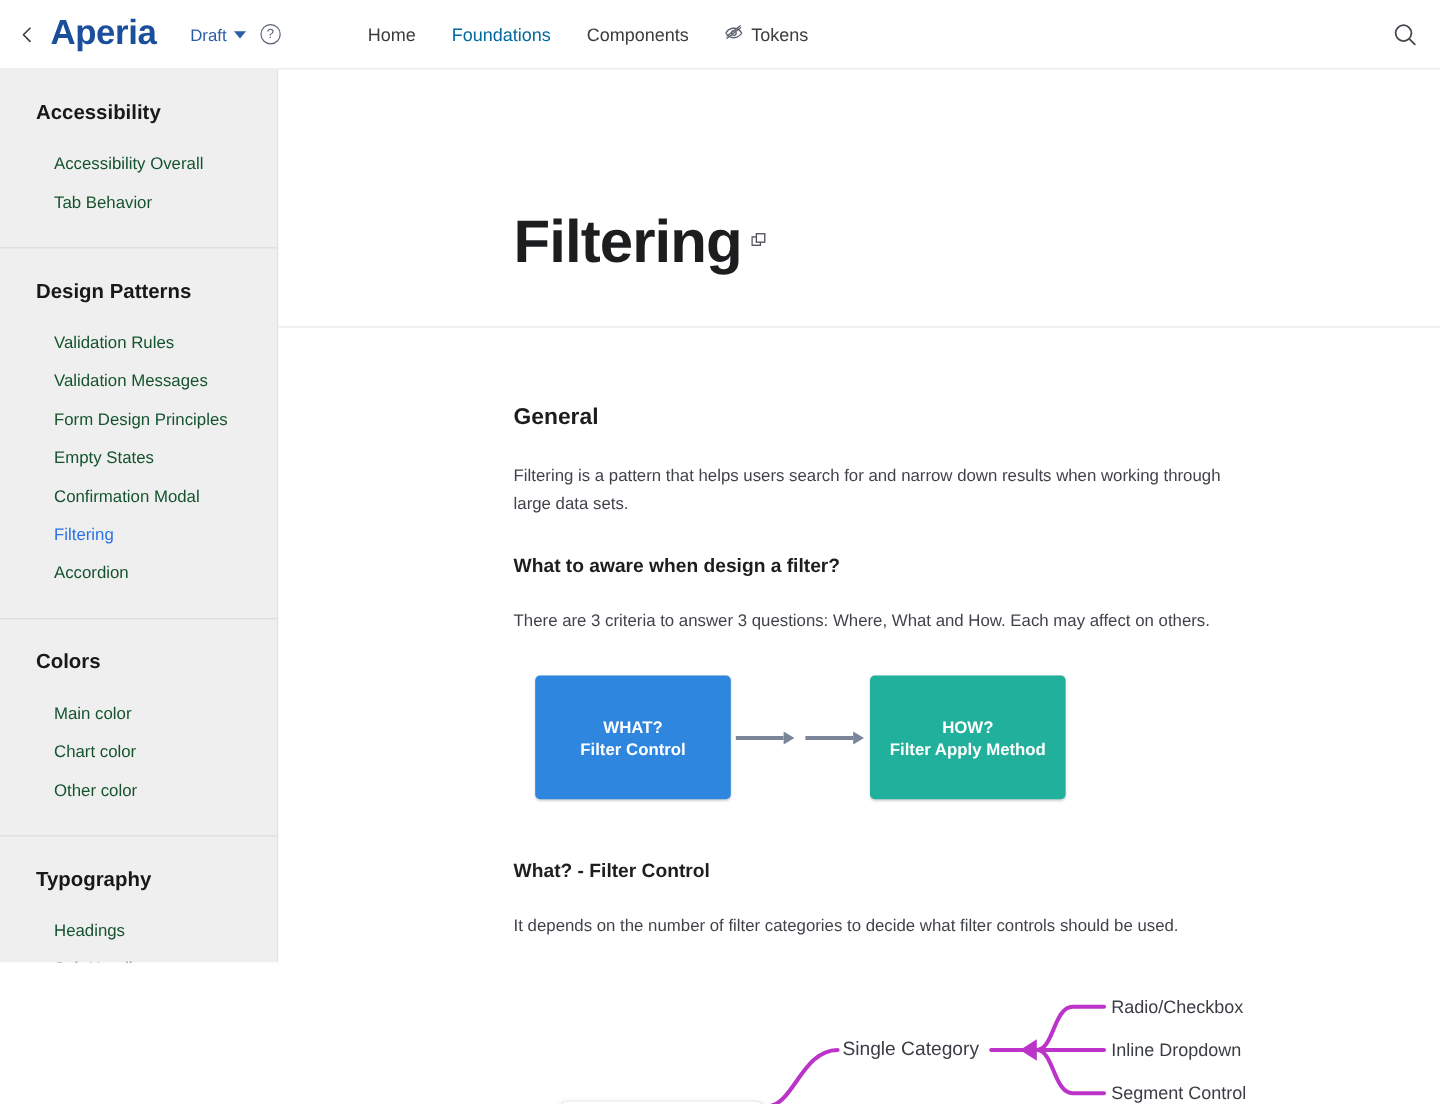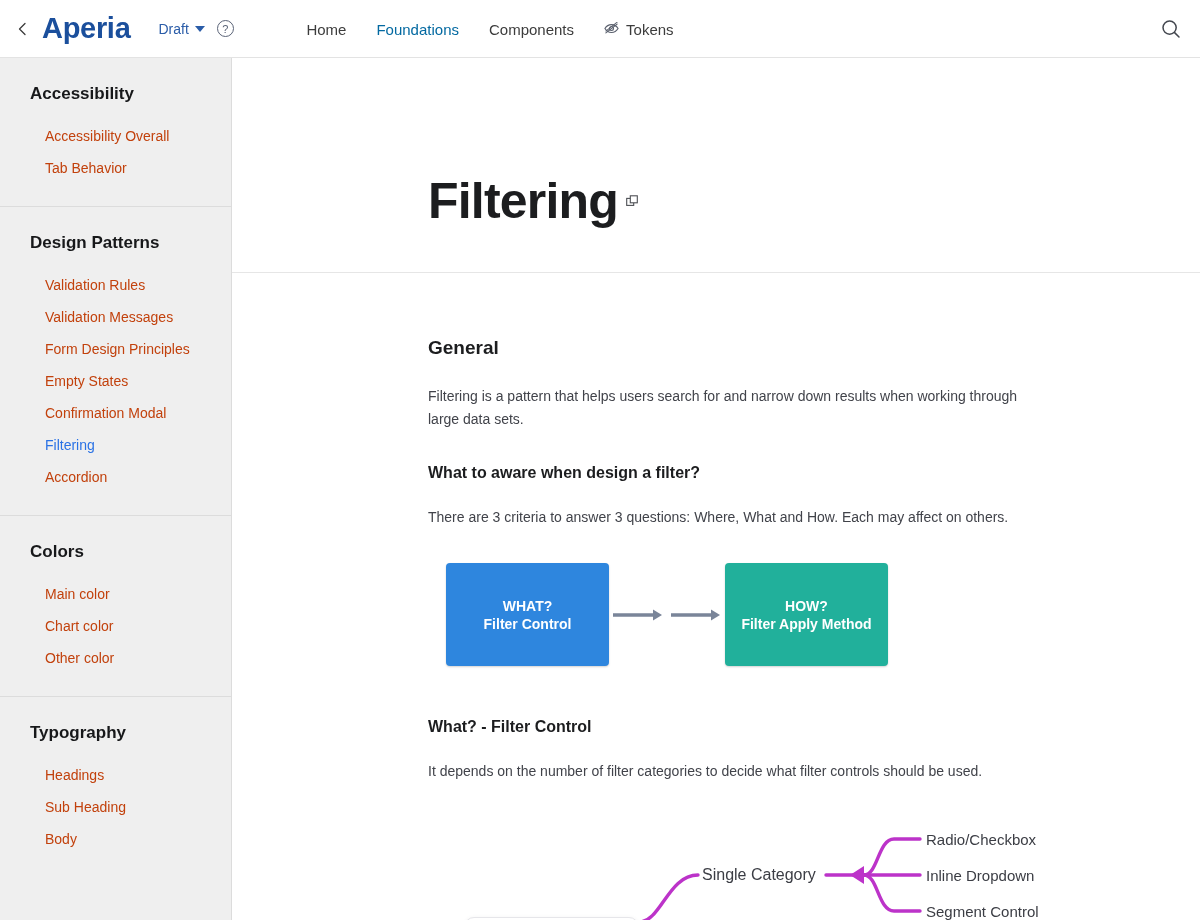--- a/index.html
+++ b/index.html
@@ -56,33 +56,33 @@
   }
   .nav-item.active { color: #0369a1; }
 
   .search-btn {
     position: absolute; right: 16px; top: 18px;
     width: 24px; height: 24px; cursor: pointer; color: #43474f;
   }
 
   
   .sidebar {
-    position: absolute; left: 0; top: 58px; width: 232px; height: 862px;
+    position: absolute; left: 0; top: 58px; width: 232px; height: 744px;
     background: #efefef;
     border-right: 1px solid #dcdcdc;
     overflow: hidden;
   }
   .side-group { border-bottom: 1px solid #dcdcdc; padding: 26px 0 22px 0; }
   .side-group.last { border-bottom: none; }
   .side-title {
     font-size: 17px; font-weight: bold; color: #17181a;
     padding: 0 28px 16px 30px;
   }
   .side-item {
-    font-size: 14px; color: #c2410c;
+    font-size: 14px; color: #14532d;
     padding: 8px 28px 8px 45px; cursor: pointer;
   }
   .side-item.active { color: #2a72e5; }
 
   
   .content {
     position: absolute; left: 232px; top: 58px;
     width: 968px; height: 862px; background: #ffffff; overflow: hidden;
   }
   .page-head {

